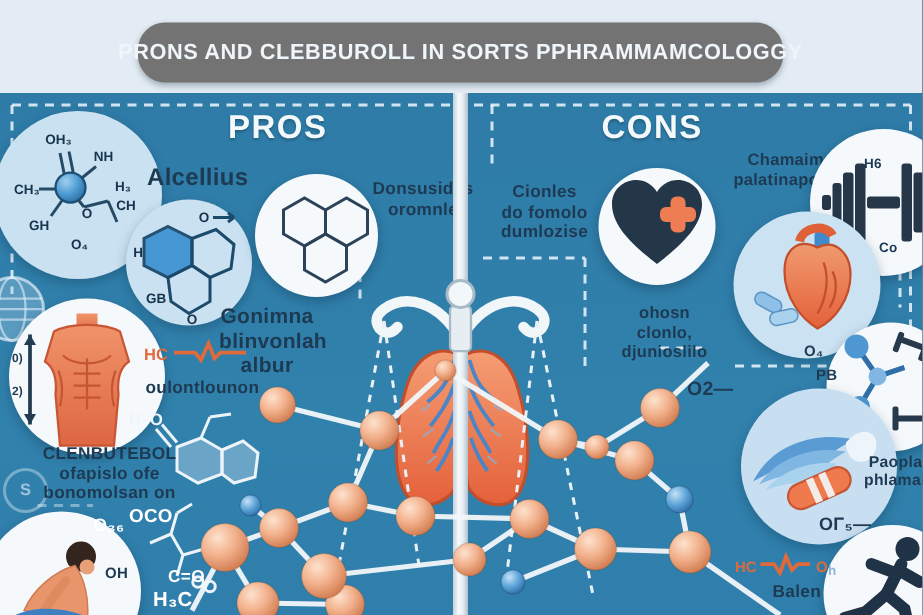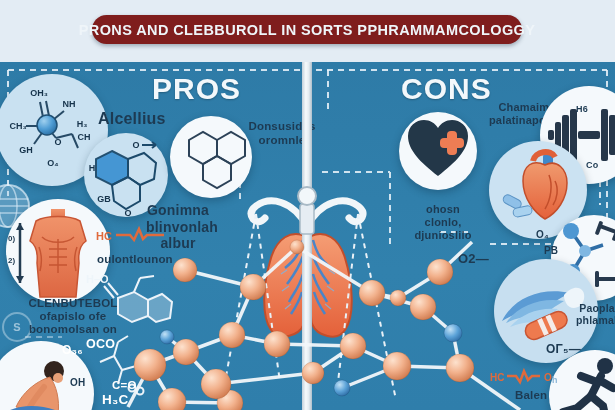--- a/index.html
+++ b/index.html
@@ -1,28 +1,28 @@
 <!DOCTYPE html>
 <html><head>
 <meta charset="utf-8">
 <style>
   html,body{margin:0;padding:0;background:#888;}
   #canvas{position:relative;width:615px;height:410px;overflow:hidden;
     font-family:"Liberation Sans","DejaVu Sans",sans-serif;background:#2F7EAB;}
   .strip{position:absolute;left:0;top:0;width:615px;height:62px;background:#E3ECF4;}
-  .banner{position:absolute;left:92px;top:15px;width:430px;height:29px;background:#7f1d1d;
+  .banner{position:absolute;left:92px;top:15px;width:430px;height:40px;background:#737373;
     border-radius:18px;display:flex;align-items:center;justify-content:center;
     box-shadow:0 2px 4px rgba(20,40,60,.35);}
   .banner span{color:#EFF5F9;font-weight:700;font-size:14.5px;letter-spacing:.4px;white-space:nowrap;}
   .main-bg{position:absolute;left:0;top:62px;width:615px;height:348px;
     background:linear-gradient(180deg,#2E7BA7 0%,#3181AD 60%,#2F7EAB 100%);}
   .lbl{position:absolute;font-weight:700;color:#1D3A52;white-space:pre-line;
     text-align:center;line-height:1.18;letter-spacing:.2px;}
   .w{color:#ffffff;}
-  .heading{position:absolute;font-weight:700;font-size:30px;color:#F3F8FB;
+  .heading{position:absolute;font-weight:700;font-size:22px;color:#F3F8FB;
     letter-spacing:1px;text-shadow:0 1px 2px rgba(0,0,0,.25);}
   .circle{position:absolute;border-radius:50%;}
   .c-l{background:#C9E1F1;box-shadow:0 3px 8px rgba(8,40,62,.28);}
   .c-w{background:#F5F9FC;box-shadow:0 3px 8px rgba(8,40,62,.32);}
   .pole{position:absolute;left:302px;top:62px;width:10px;height:348px;
     background:linear-gradient(90deg,#C2D0DA,#F6FAFC 38%,#E4ECF1 68%,#AFBFCB);}
   .s-badge{position:absolute;left:2px;top:312px;width:26px;height:26px;border-radius:50%;
     border:2px solid rgba(230,240,248,.4);color:rgba(230,240,248,.6);
     display:flex;align-items:center;justify-content:center;font-weight:700;font-size:11px;}
   svg{display:block;overflow:visible;}
@@ -197,20 +197,23 @@
         <circle cx="52" cy="61" r="3.5"></circle>
     </g>
   </svg>
 
   <div class="lbl w" style="left:62px;top:343px;font-size:12px;z-index:2;">O₃₆</div>
   <div class="lbl w" style="left:86px;top:337px;font-size:12.5px;z-index:2;">OCO</div>
   <div class="lbl w" style="left:74px;top:378px;font-size:13px;z-index:2;margin-top:36px;">H5S</div>
   <div class="lbl w" style="left:112px;top:379px;font-size:11.5px;z-index:2;">C=O</div>
   <div class="lbl w" style="left:102px;top:392px;font-size:13.5px;z-index:2;">H₃C</div>
 
+  <div class="lbl" style="left:322px;top:122px;width:82px;font-size:11.5px;z-index:2;">Cionles
+do fomolo
+dumlozise</div>
   <div class="lbl" style="left:478px;top:101px;width:98px;font-size:11px;z-index:2;">Chamaima
 palatinapolise</div>
 
   <div class="circle c-w" style="left:399px;top:112px;width:78px;height:78px;z-index:2;">
     <svg width="78" height="78" viewBox="0 0 78 78">
       <path d="M39,64 C21,50 9,38 9,24 C9,14 17,8 25,8 C31,8 36,11 39,16 C42,11 47,8 53,8 C61,8 69,14 69,24 C69,38 57,50 39,64 Z" fill="#233748"></path>
       <g fill="#EE7D54">
         <rect x="41" y="26" width="24" height="10" rx="4"></rect>
         <rect x="48" y="19" width="10" height="24" rx="4"></rect>
       </g>

